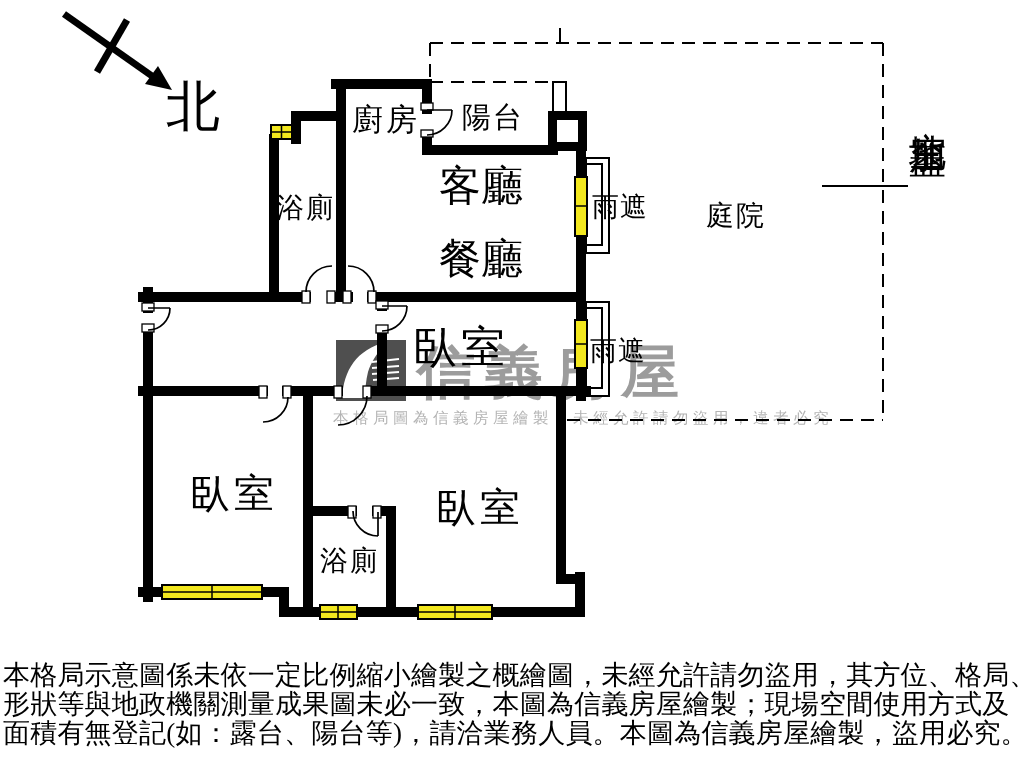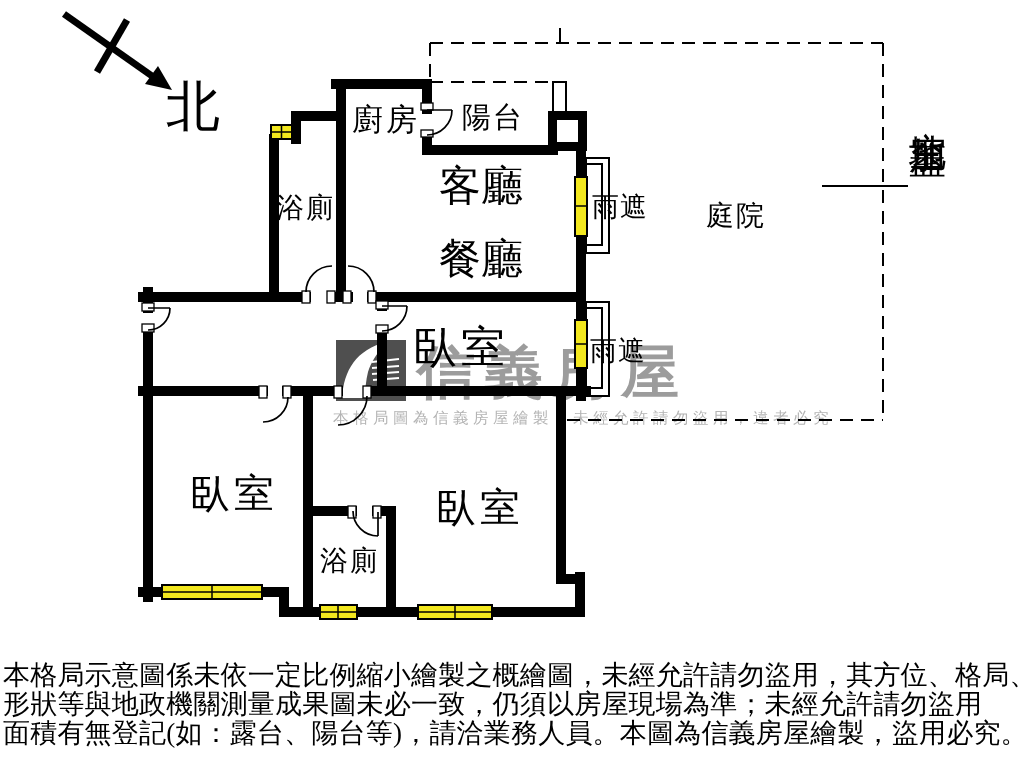--- a/index.html
+++ b/index.html
@@ -140,17 +140,17 @@
     <text x="190" y="507" font-size="40" letter-spacing="4" class="svg-label">臥室</text>
     <text x="436" y="521" font-size="40" letter-spacing="4" class="svg-label">臥室</text>
     <text x="320" y="570" font-size="28" letter-spacing="2" class="svg-label">浴廁</text>
   </g>
 </svg>
 
   <div id="open-space-label">空地加蓋</div>
 
   <div>
     <div class="disc-line" style="top:661px">本格局示意圖係未依一定比例縮小繪製之概繪圖，未經允許請勿盜用，其方位、格局、</div>
-    <div class="disc-line" style="top:690px">形狀等與地政機關測量成果圖未必一致，仍須以房屋現場為準；未經允許請勿盜用</div>
+    <div class="disc-line" style="top:690px">形狀等與地政機關測量成果圖未必一致，本圖為信義房屋繪製；現場空間使用方式及</div>
     <div class="disc-line" style="top:719px">面積有無登記(如：露台、陽台等)，請洽業務人員。本圖為信義房屋繪製，盜用必究。</div>
   </div>
 
 </div>
 
 </body></html>

